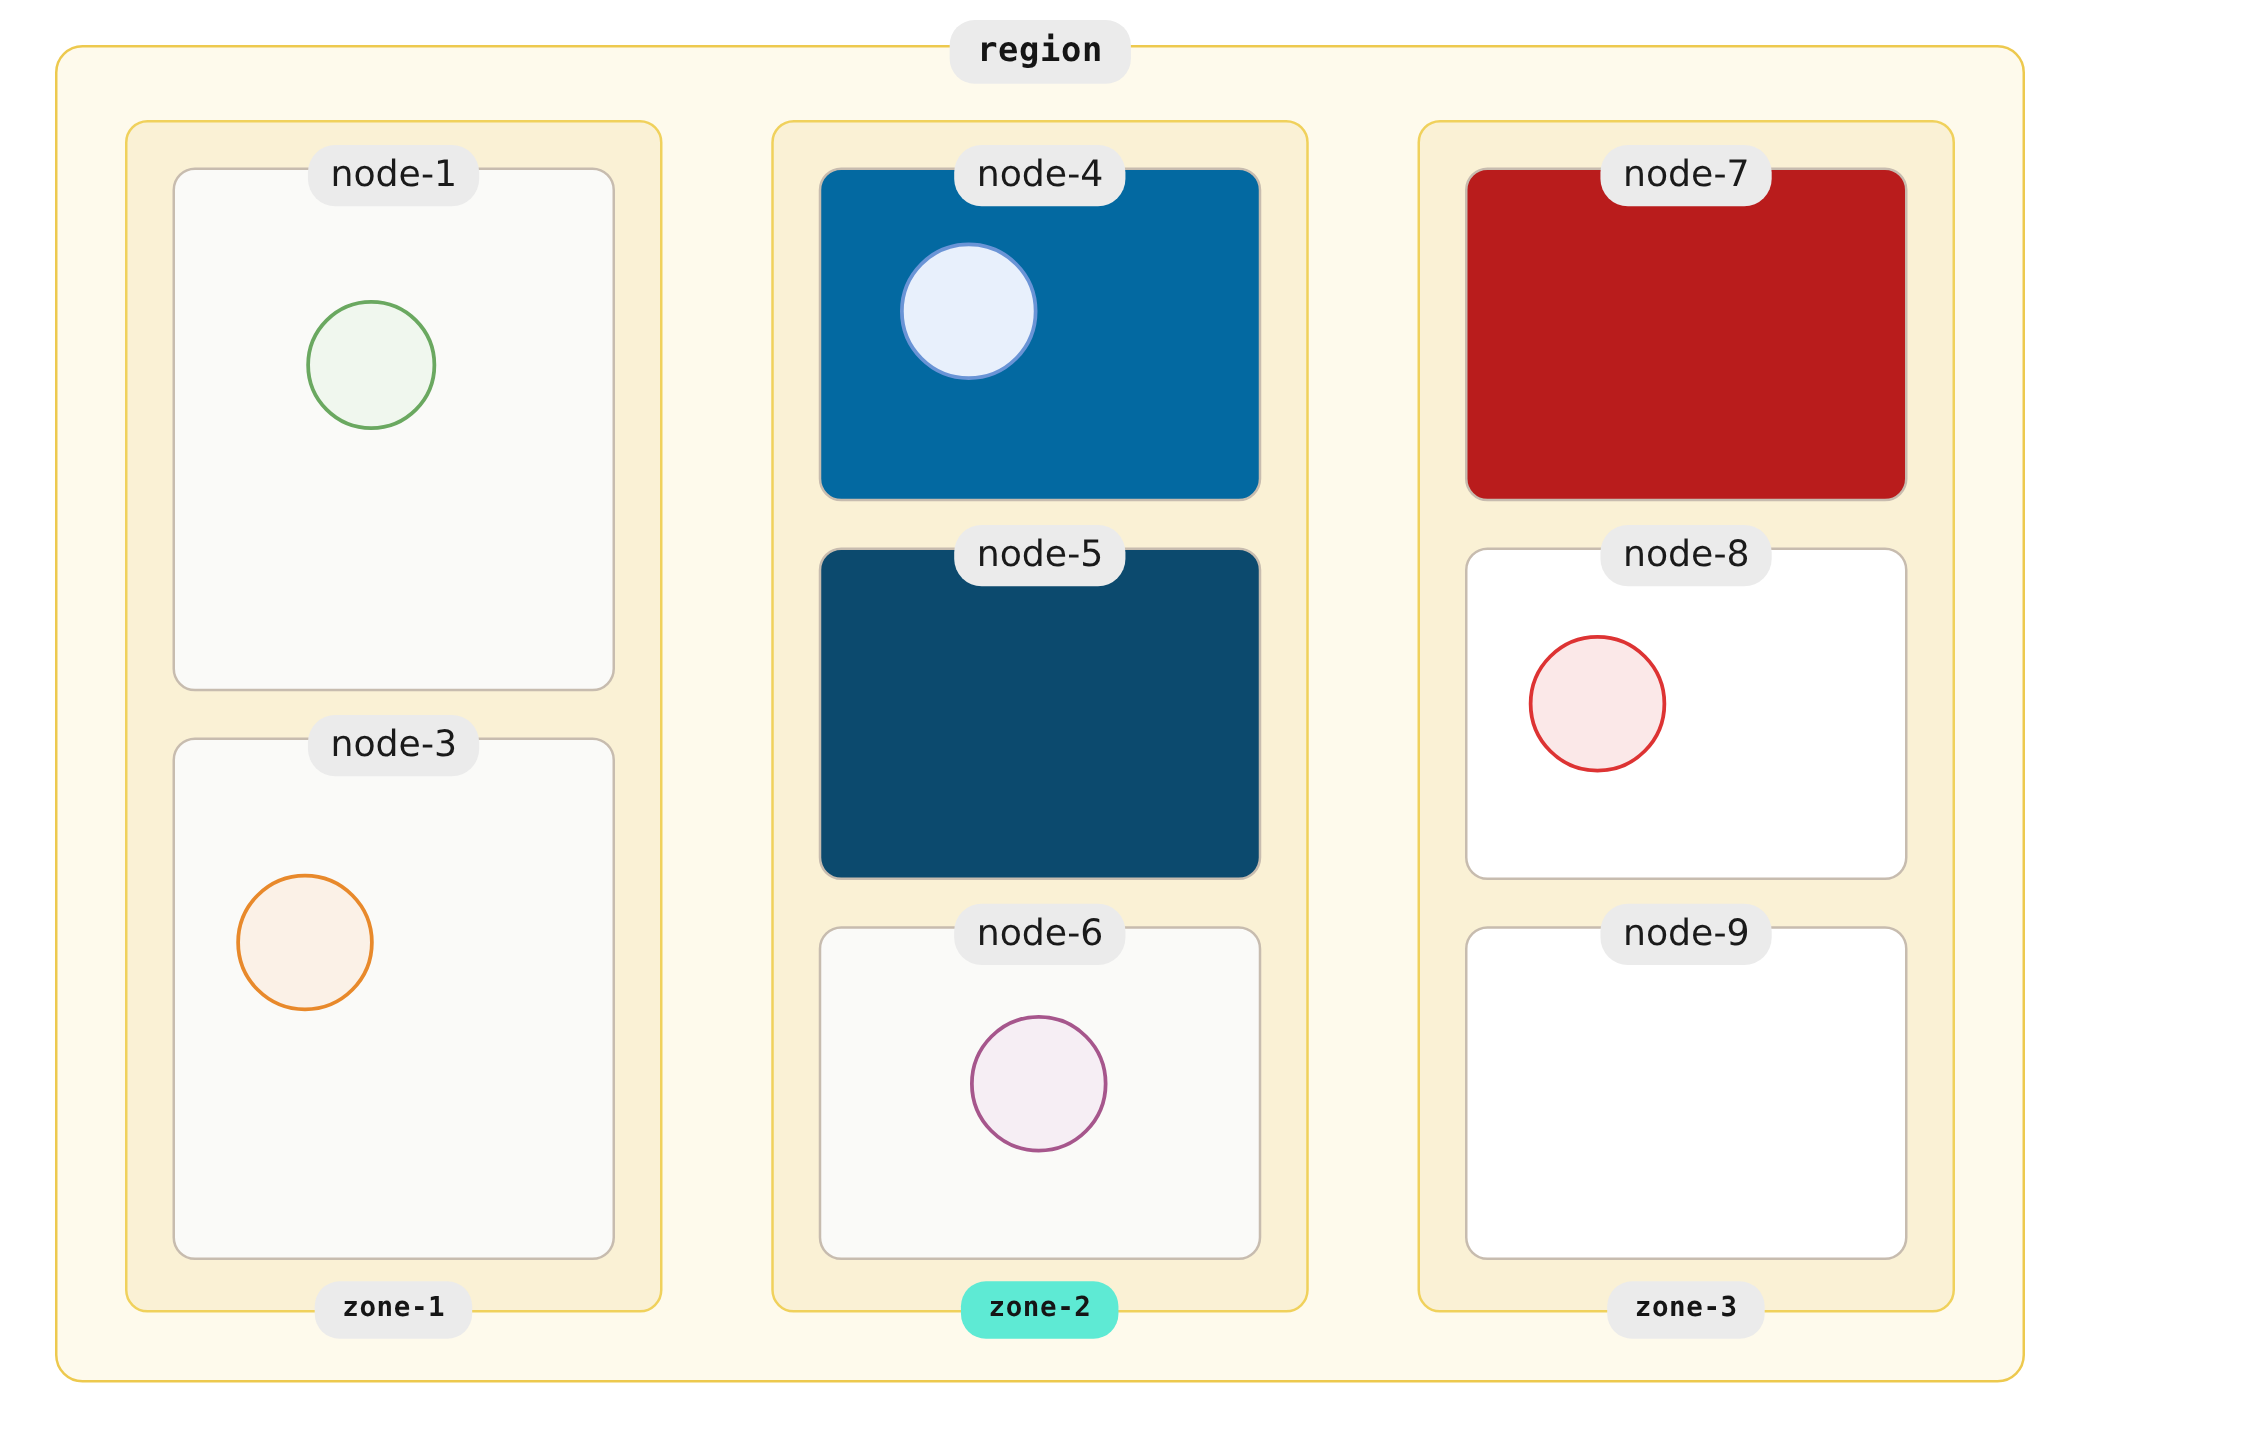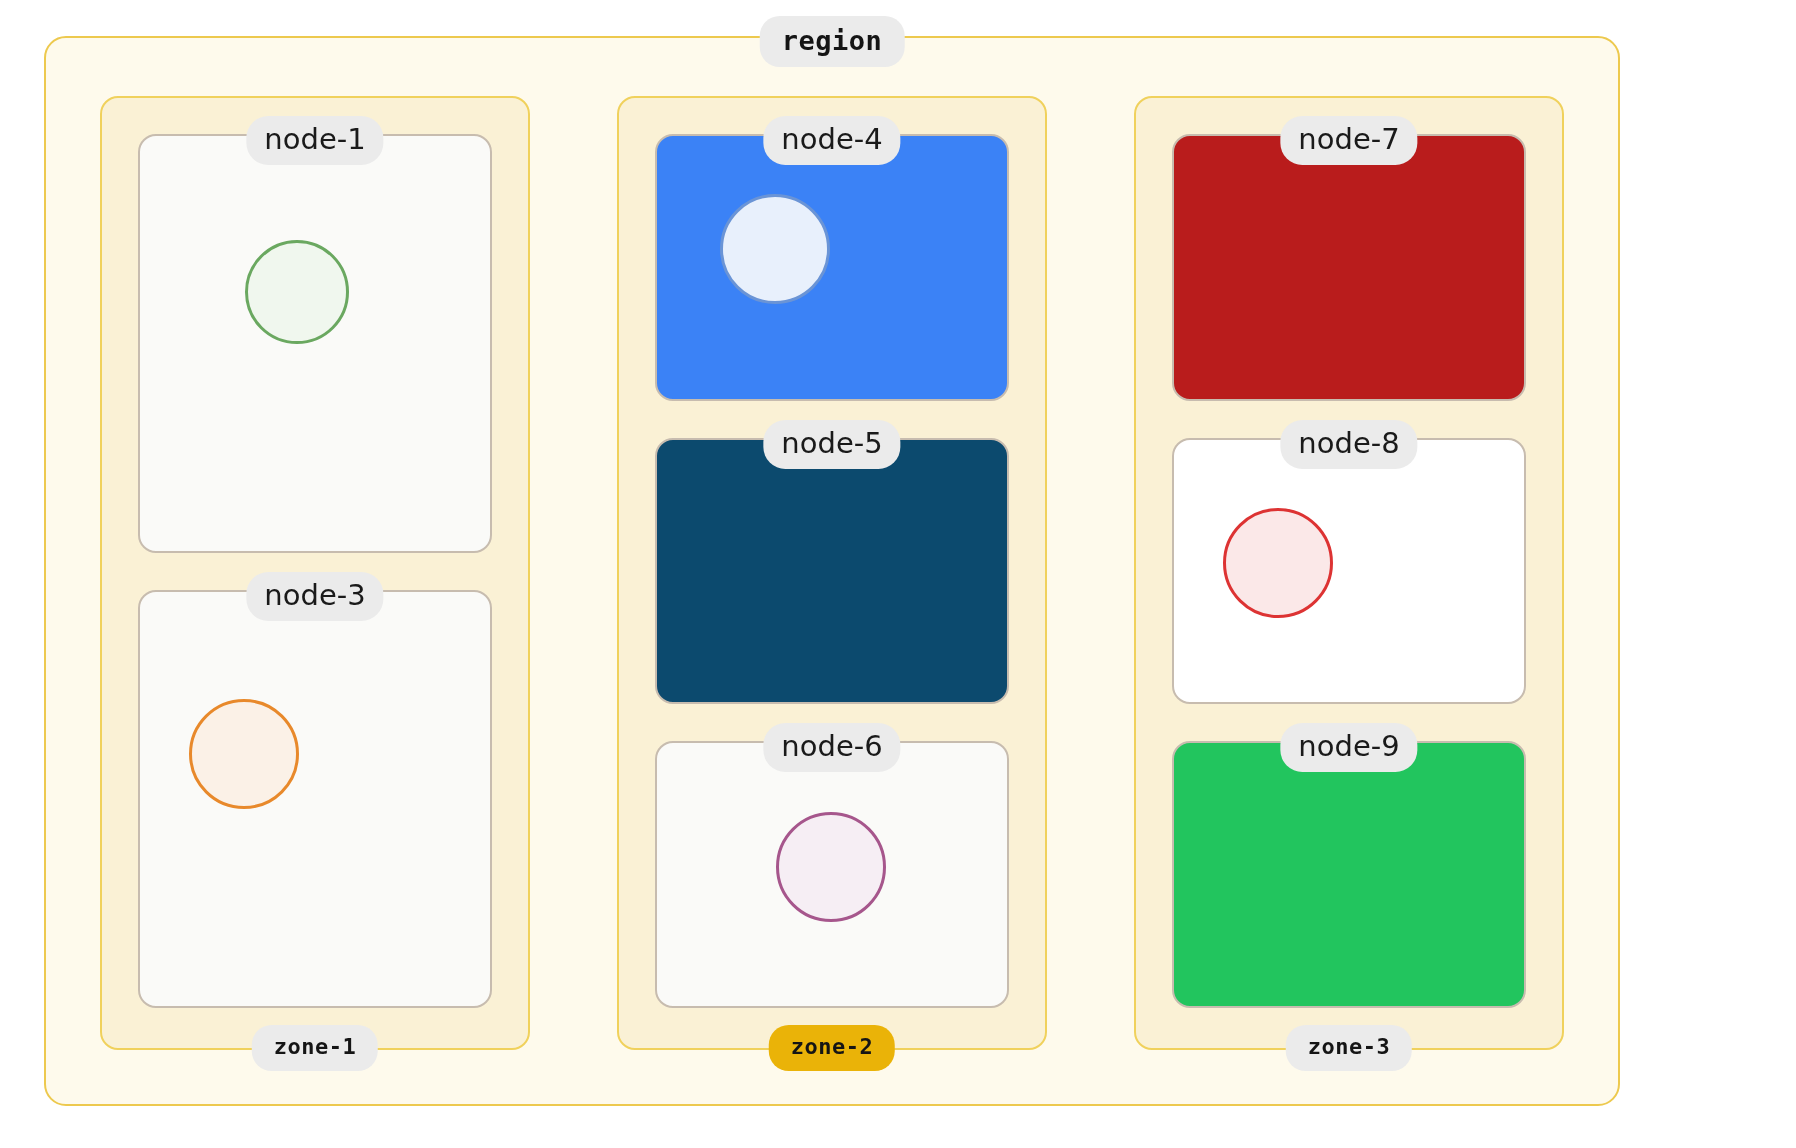--- a/index.html
+++ b/index.html
@@ -131,40 +131,40 @@
           <div class="node-label">node-1</div>
           <div class="circle" style="width: 104px; height: 104px; left: 30%; top: 25%; border-color: rgb(106, 168, 96); background: rgb(240, 247, 238);"></div>
         </div>
         <div class="node" style="background: rgb(250, 250, 248); border-color: rgb(199, 188, 175);">
           <div class="node-label">node-3</div>
           <div class="circle" style="width: 110px; height: 110px; left: 14%; top: 26%; border-color: rgb(232, 137, 43); background: rgb(251, 241, 231);"></div>
         </div>
         <div class="zone-label" style="background: rgb(235, 235, 235); color: rgb(21, 21, 21);">zone-1</div>
       </div>
       <div class="zone" style="background: rgb(250, 241, 213); border-color: rgb(240, 209, 92);">
-        <div class="node" style="background: #3b82f6; border-color: rgb(199, 188, 175);">
+        <div class="node" style="background: #0369a1; border-color: rgb(199, 188, 175);">
           <div class="node-label">node-4</div>
           <div class="circle" style="width: 110px; height: 110px; left: 18%; top: 22%; border-color: rgb(106, 148, 214); background: rgb(232, 240, 252);"></div>
         </div>
         <div class="node" style="background: #0c4a6e; border-color: rgb(199, 188, 175); padding-left: 44px;">
           <div class="node-label">node-5</div>
         </div>
         <div class="node" style="background: rgb(250, 250, 248); border-color: rgb(199, 188, 175);">
           <div class="node-label">node-6</div>
           <div class="circle" style="width: 110px; height: 110px; left: 34%; top: 26%; border-color: rgb(166, 86, 140); background: rgb(246, 238, 244);"></div>
         </div>
-        <div class="zone-label" style="background: #eab308; color: rgb(21, 21, 21);">zone-2</div>
+        <div class="zone-label" style="background: #5eead4; color: rgb(21, 21, 21);">zone-2</div>
       </div>
       <div class="zone" style="background: rgb(250, 241, 213); border-color: rgb(240, 209, 92);">
         <div class="node" style="background: #b91c1c; border-color: rgb(199, 188, 175);">
           <div class="node-label">node-7</div>
         </div>
         <div class="node" style="background: #ffffff; border-color: rgb(199, 188, 175);">
           <div class="node-label">node-8</div>
           <div class="circle" style="width: 110px; height: 110px; left: 14%; top: 26%; border-color: rgb(221, 51, 51); background: rgb(251, 232, 232);"></div>
         </div>
-        <div class="node" style="background: #22c55e; border-color: rgb(199, 188, 175);">
+        <div class="node" style="background: #ffffff; border-color: rgb(199, 188, 175);">
           <div class="node-label">node-9</div>
         </div>
         <div class="zone-label" style="background: rgb(235, 235, 235); color: rgb(21, 21, 21);">zone-3</div>
       </div>
     </div>
 </div>
 
 </body></html>

